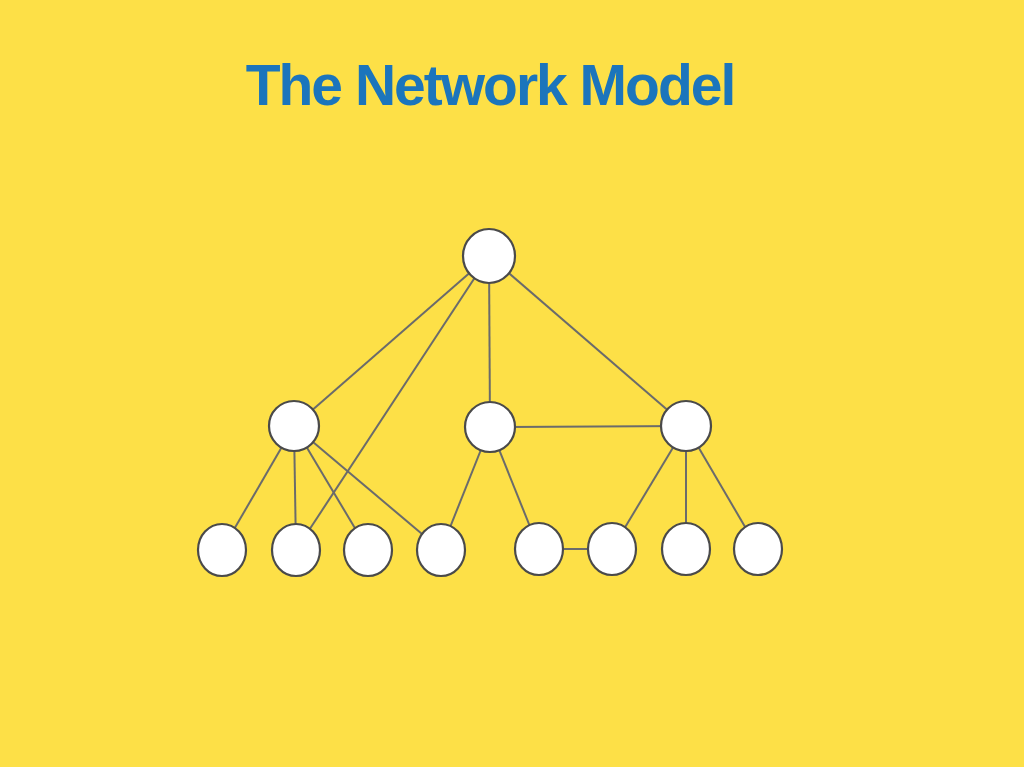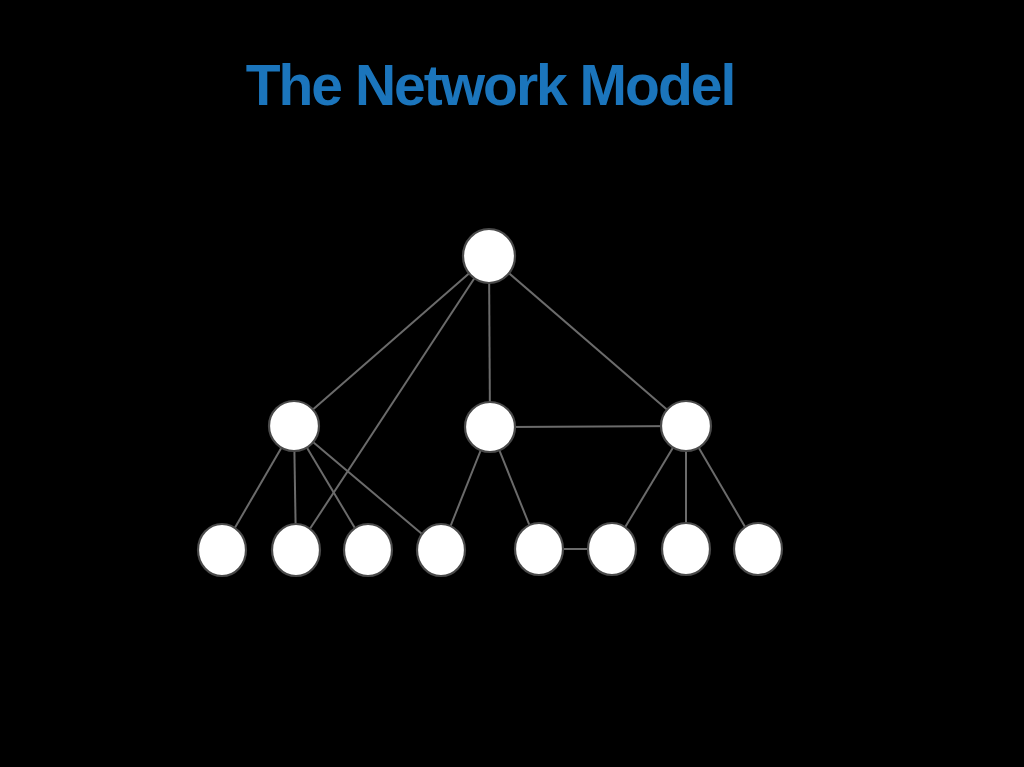--- a/index.html
+++ b/index.html
@@ -11,21 +11,21 @@
   }
   body {
     background: #ffffff;
     font-family: "Liberation Sans", "DejaVu Sans", sans-serif;
     box-shadow: inset 0 0 4px rgba(0,0,0,0.06);
   }
   .slide {
     position: relative;
     width: 1024px;
     height: 767px;
-    background: #000000;
+    background: #fde047;
   }
   .title {
     margin: 0;
     padding-top: 54px;
     padding-right: 44px;   
     width: 980px;
     text-align: center;
     font-size: 57px;
     font-weight: bold;
     letter-spacing: -2px;

